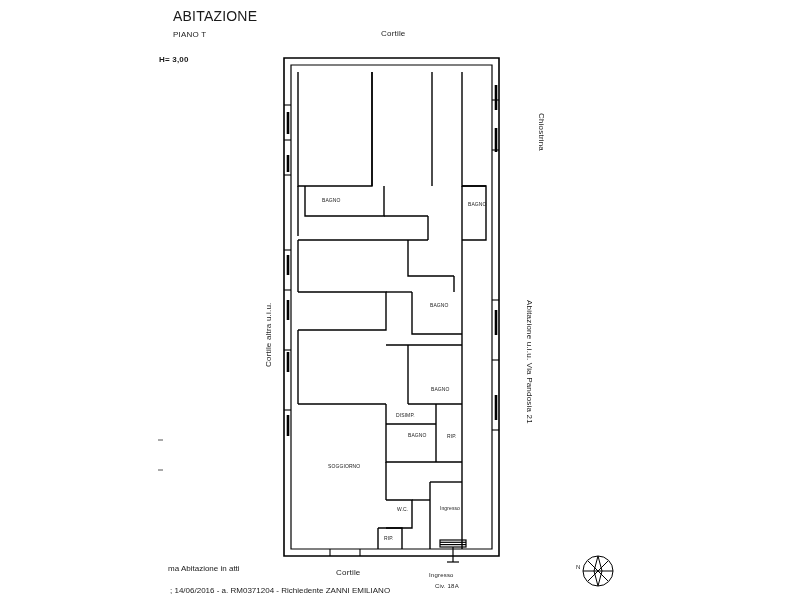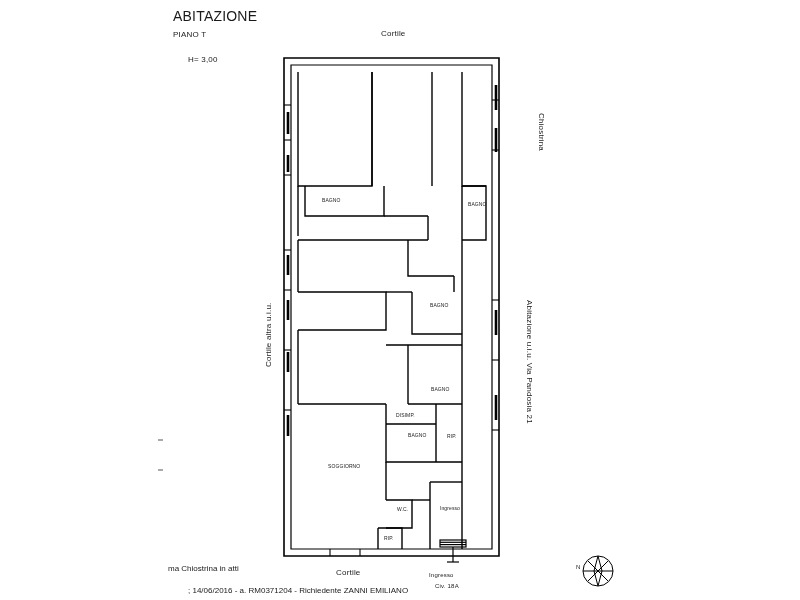--- a/index.html
+++ b/index.html
@@ -34,21 +34,21 @@
     transform-origin: left top;
   }
   #plan-svg { position: absolute; left: 0; top: 0; }
   .footer-line { font-size: 8px; color: #1a1a1a; white-space: nowrap; }
 </style>
 </head>
 <body>
 
 <div class="abs lbl lbl-hdr" style="left:173px; top:8px;">ABITAZIONE</div>
 <div class="abs lbl" style="left:173px; top:30px;">PIANO T</div>
-<div class="abs lbl" style="left:188px; top:55px;">H= 3,00</div>
+<div class="abs lbl" style="left:159px; top:55px;font-weight:bold;">H= 3,00</div>
 
 <div class="abs lbl" style="left:381px; top:29px;">Cortile</div>
 <div class="abs lbl" style="left:336px; top:568px;">Cortile</div>
 
 <div class="abs lbl rot-ccw" style="left:264px; top:367px;">Cortile altra u.i.u.</div>
 
 <div class="abs lbl rot-cw" style="left:546px; top:113px;">Chiostrina</div>
 <div class="abs lbl rot-cw" style="left:534px; top:300px;">Abitazione u.i.u. Via Pandosia 21</div>
 
 <svg id="plan-svg" width="800" height="600">
@@ -176,14 +176,14 @@
 <div class="abs lbl lbl-tiny" style="left:328px; top:463px;">SOGGIORNO</div>
 <div class="abs lbl lbl-tiny" style="left:397px; top:506px;">W.C.</div>
 <div class="abs lbl lbl-tiny" style="left:384px; top:535px;">RIP.</div>
 <div class="abs lbl lbl-tiny" style="left:440px; top:505px;">Ingresso</div>
 
 <div class="abs lbl lbl-small" style="left:429px; top:572px;">Ingresso</div>
 <div class="abs lbl lbl-small" style="left:435px; top:583px;">Civ. 18A</div>
 
 <div class="abs lbl lbl-small" style="left:576px; top:564px;">N</div>
 
-<div class="abs footer-line" style="left:168px; top:564px;">ma Chiostrina in atti</div>
-<div class="abs footer-line" style="left:188px; top:586px;">; 14/06/2016 -  a. RM0371204 - Richiedente ZANNI EMILIANO</div>
+<div class="abs footer-line" style="left:168px; top:564px;">ma Abitazione in atti</div>
+<div class="abs footer-line" style="left:170px; top:586px;">; 14/06/2016 -  a. RM0371204 - Richiedente ZANNI EMILIANO</div>
 
 </body></html>

